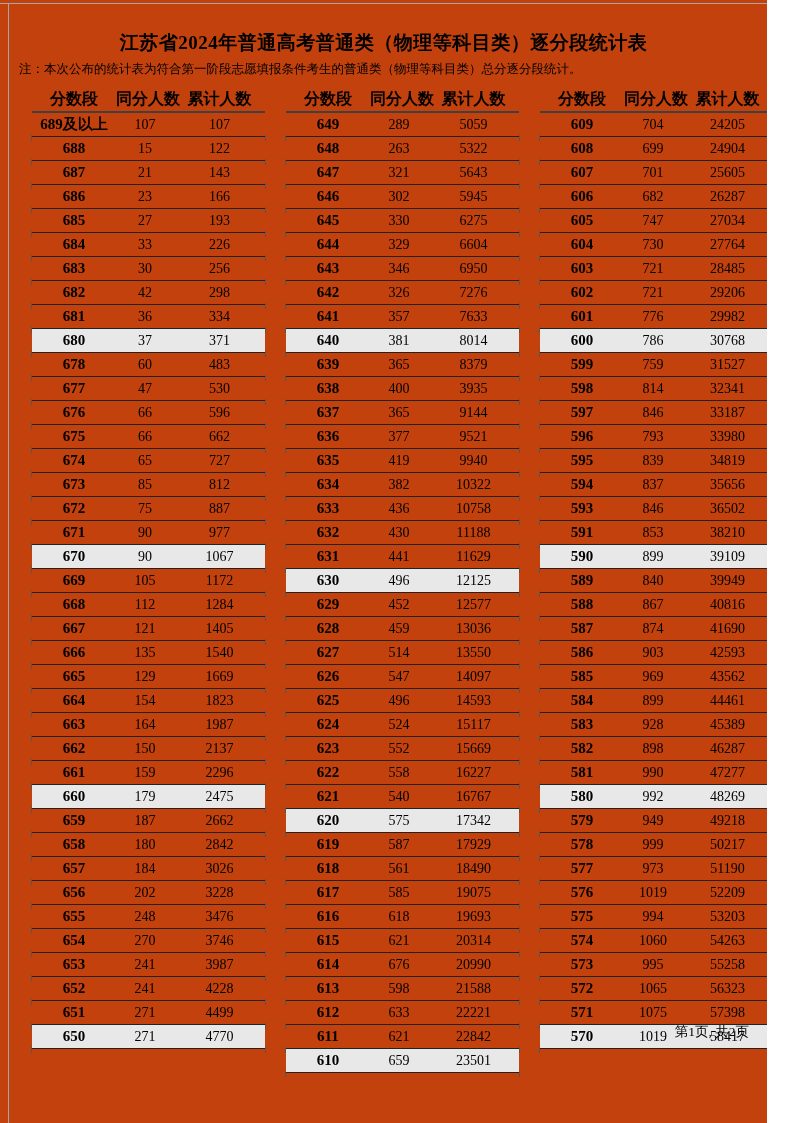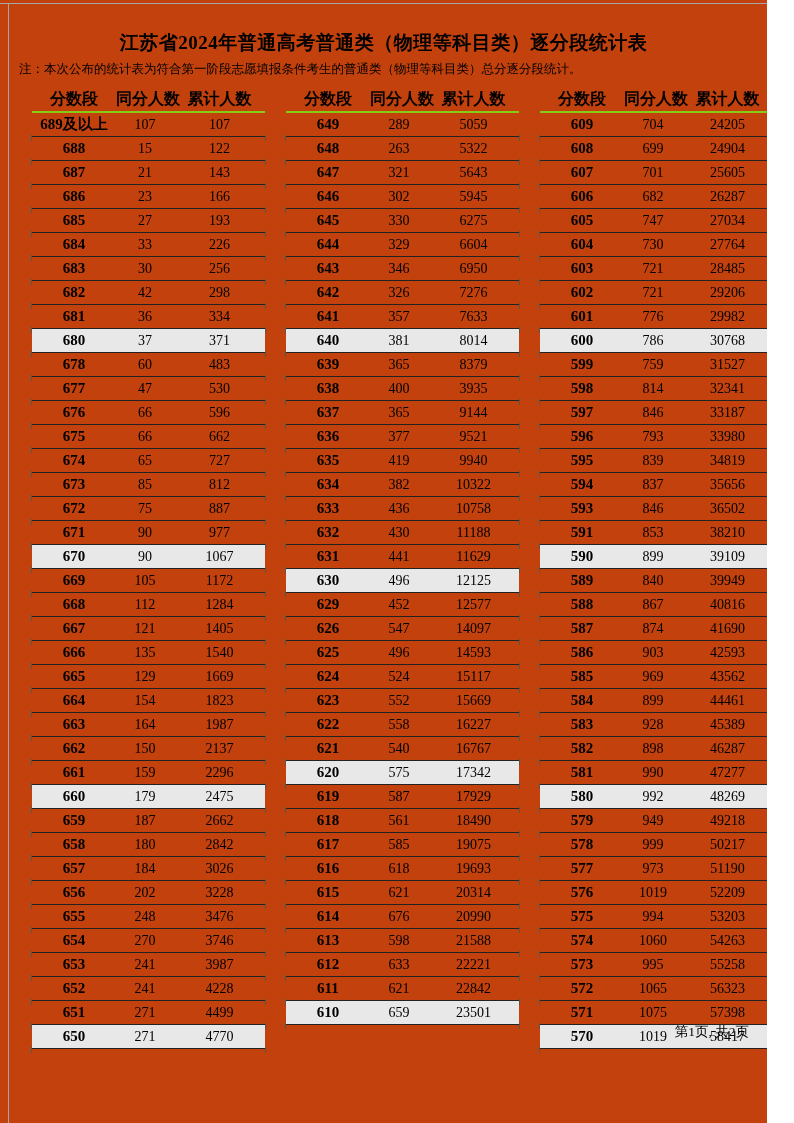--- a/index.html
+++ b/index.html
@@ -31,21 +31,21 @@
     font-size:12.5px;
   }
   .tables {
     position:absolute; top:87px; left:32px;
     display:flex; gap:21px;
   }
   .score-table { width:233px; }
   .thead {
     display:grid; grid-template-columns:36% 25% 39%;
     height:26px; align-items:center;
-    border-bottom:2px solid #84cc16;
+    border-bottom:2px solid #404040;
     font-weight:bold; font-size:16px;
   }
   .thead .cell { text-align:center; white-space:nowrap; }
   .row {
     position:relative;
     display:grid; grid-template-columns:36% 25% 39%;
     height:24px; align-items:center;
     border-bottom:1px solid #222;
     font-size:14px;
   }
@@ -381,20 +381,30 @@
           <span class="cell score">630</span>
           <span class="cell">496</span>
           <span class="cell">12125</span>
         </div>
         <div class="row">
           <span class="cell score">629</span>
           <span class="cell">452</span>
           <span class="cell">12577</span>
         </div>
         <div class="row">
+          <span class="cell score">628</span>
+          <span class="cell">459</span>
+          <span class="cell">13036</span>
+        </div>
+        <div class="row">
+          <span class="cell score">627</span>
+          <span class="cell">514</span>
+          <span class="cell">13550</span>
+        </div>
+        <div class="row">
           <span class="cell score">626</span>
           <span class="cell">547</span>
           <span class="cell">14097</span>
         </div>
         <div class="row">
           <span class="cell score">625</span>
           <span class="cell">496</span>
           <span class="cell">14593</span>
         </div>
         <div class="row">

